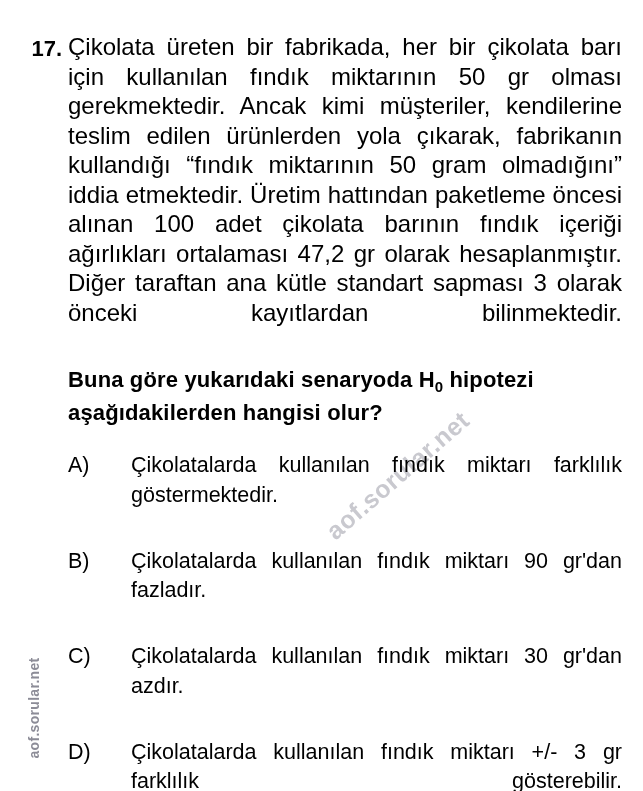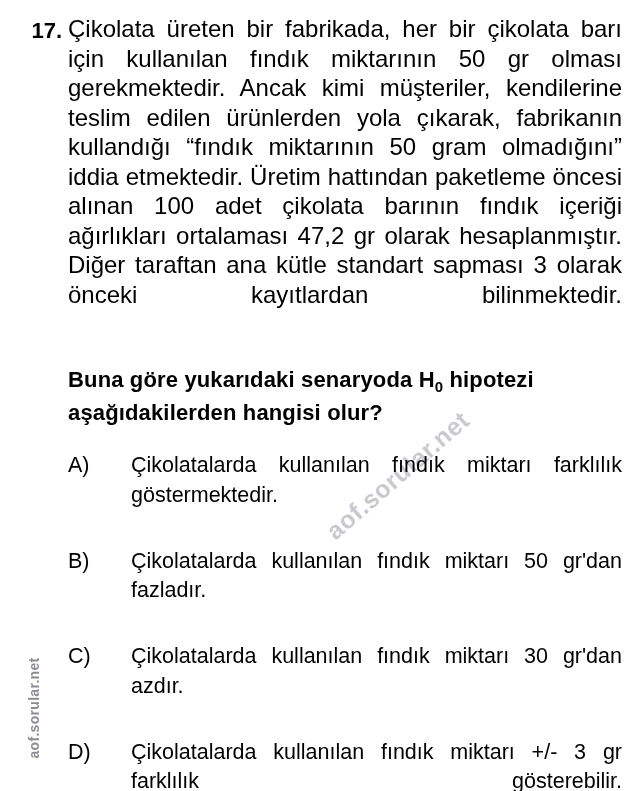--- a/index.html
+++ b/index.html
@@ -56,21 +56,21 @@
     color: #8c8c97;
     white-space: nowrap;
     pointer-events: none;
     user-select: none;
   }
 
   
   .question-block {
     position: absolute;
     left: 22px;
-    top: 14px;
+    top: 32px;
     width: 600px;
   }
 
   .q-number {
     position: absolute;
     left: 0px;
     top: 2px;
     width: 40px;
     font-size: 22px;
     font-weight: bold;
@@ -176,21 +176,21 @@
 
   <div class="options">
 
     <div class="option">
       <span class="option-letter">A)</span>
       <div class="option-text justify">Çikolatalarda kullanılan fındık miktarı farklılık göstermektedir.</div>
     </div>
 
     <div class="option">
       <span class="option-letter">B)</span>
-      <div class="option-text justify">Çikolatalarda kullanılan fındık miktarı 50 gr'dan fazladır.</div>
+      <div class="option-text justify">Çikolatalarda kullanılan fındık miktarı 90 gr'dan fazladır.</div>
     </div>
 
     <div class="option">
       <span class="option-letter">C)</span>
       <div class="option-text justify">Çikolatalarda kullanılan fındık miktarı 30 gr'dan azdır.</div>
     </div>
 
     <div class="option">
       <span class="option-letter">D)</span>
       <div class="option-text justify">Çikolatalarda kullanılan fındık miktarı +/- 3 gr farklılık gösterebilir.</div>

